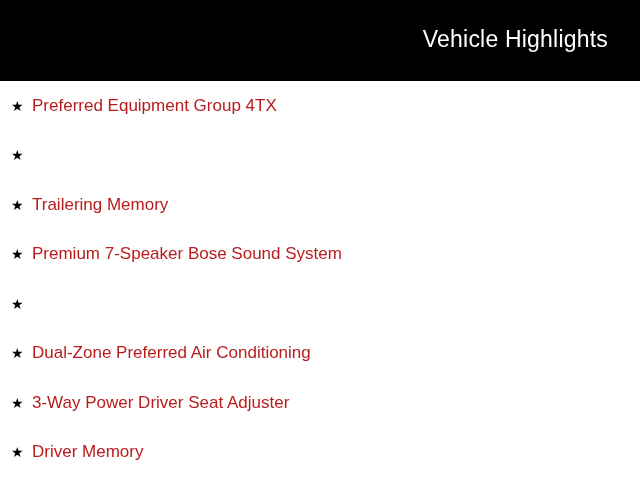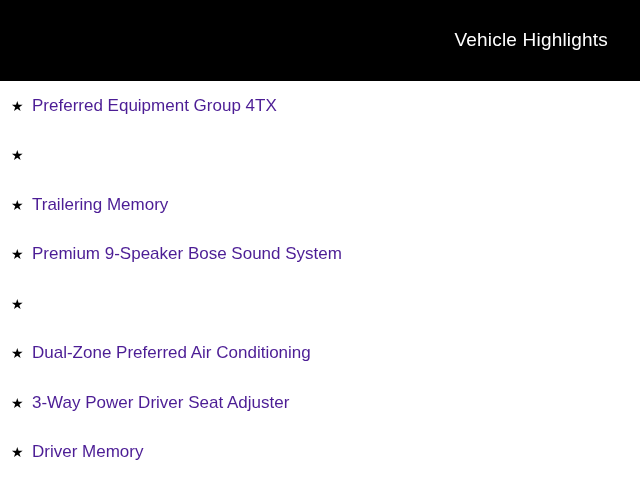--- a/index.html
+++ b/index.html
@@ -27,21 +27,21 @@
     height: 81px;
     background: #000000;
     display: flex;
     align-items: center;
     justify-content: flex-end;
     box-sizing: border-box;
     padding-right: 32px;
   }
   .header-title {
     color: #ffffff;
-    font-size: 19px;
+    font-size: 23px;
     font-weight: 400;
     letter-spacing: 0.2px;
     line-height: 1;
     padding-bottom: 2px;
   }
   .highlights-list {
     position: absolute;
     top: 81px;
     left: 0;
     width: 640px;
@@ -60,21 +60,21 @@
     width: 22px;
     flex: 0 0 22px;
     color: #000000;
     font-size: 14px;
     line-height: 1;
     text-align: left;
     padding-left: 1px;
     box-sizing: border-box;
   }
   .item-label {
-    color: #4c1d95;
+    color: #b91c1c;
     font-size: 17px;
     font-weight: 400;
     line-height: 1.2;
     white-space: nowrap;
   }
 </style>
 </head>
 <body>
 
 <div class="page">
@@ -90,21 +90,21 @@
     </li>
     <li class="highlight-item">
       <span class="bullet-star">★</span>
     </li>
     <li class="highlight-item">
       <span class="bullet-star">★</span>
       <span class="item-label">Trailering Memory</span>
     </li>
     <li class="highlight-item">
       <span class="bullet-star">★</span>
-      <span class="item-label">Premium 9-Speaker Bose Sound System</span>
+      <span class="item-label">Premium 7-Speaker Bose Sound System</span>
     </li>
     <li class="highlight-item">
       <span class="bullet-star">★</span>
     </li>
     <li class="highlight-item">
       <span class="bullet-star">★</span>
       <span class="item-label">Dual-Zone Preferred Air Conditioning</span>
     </li>
     <li class="highlight-item">
       <span class="bullet-star">★</span>

